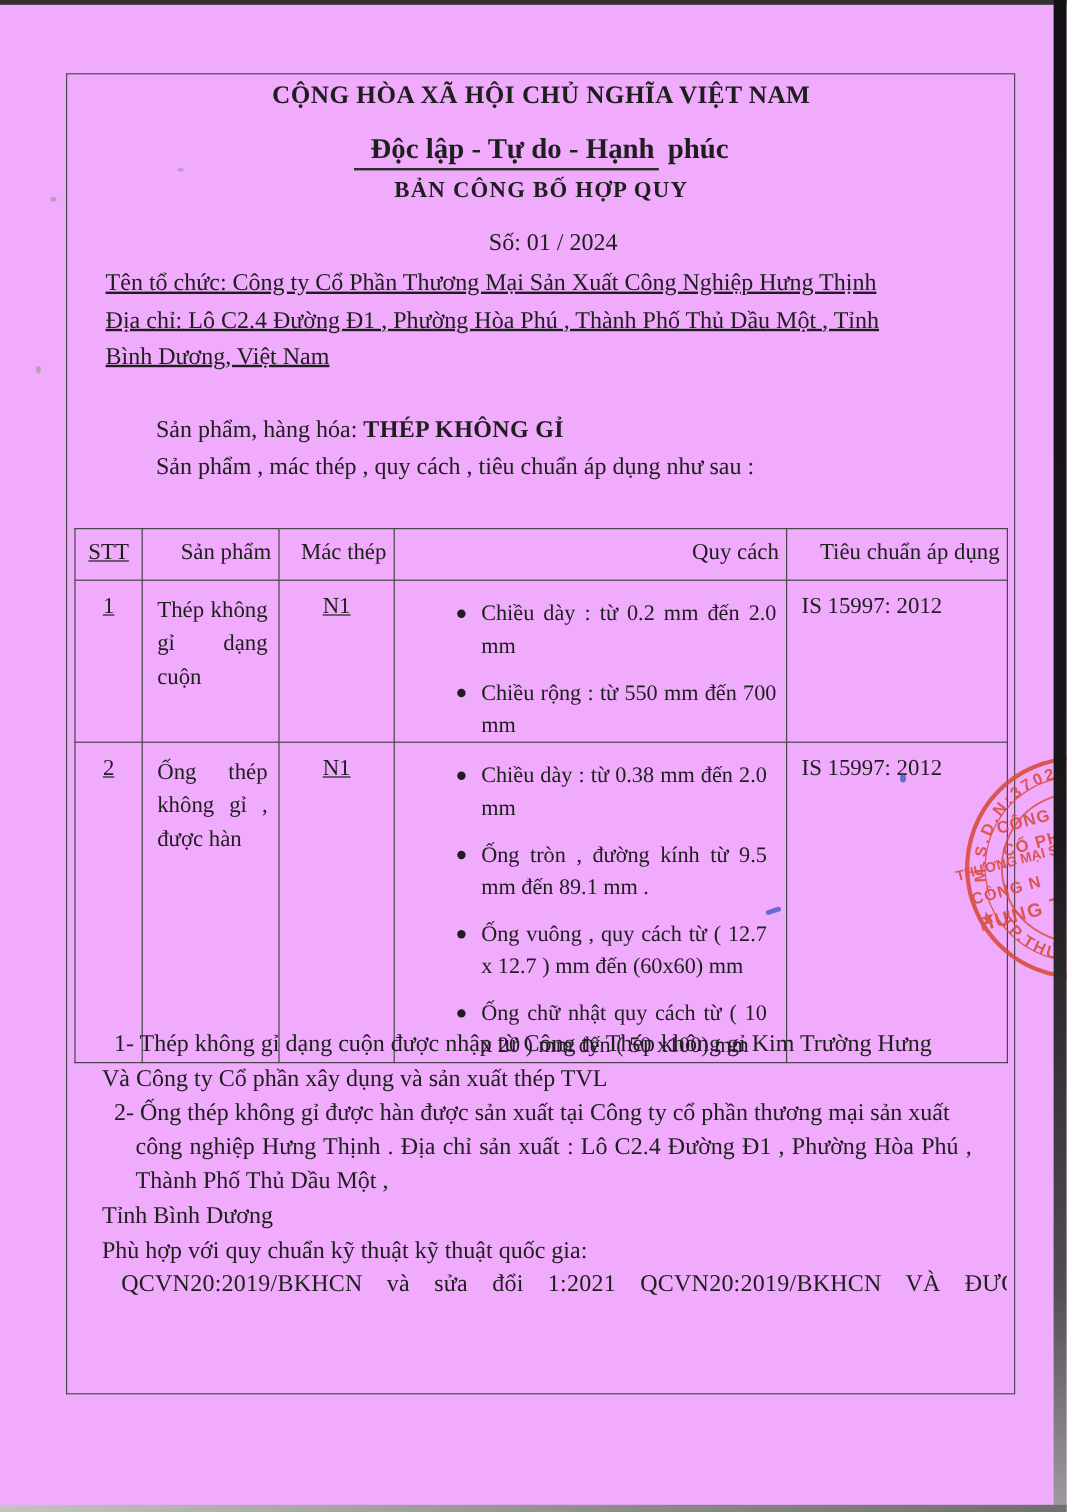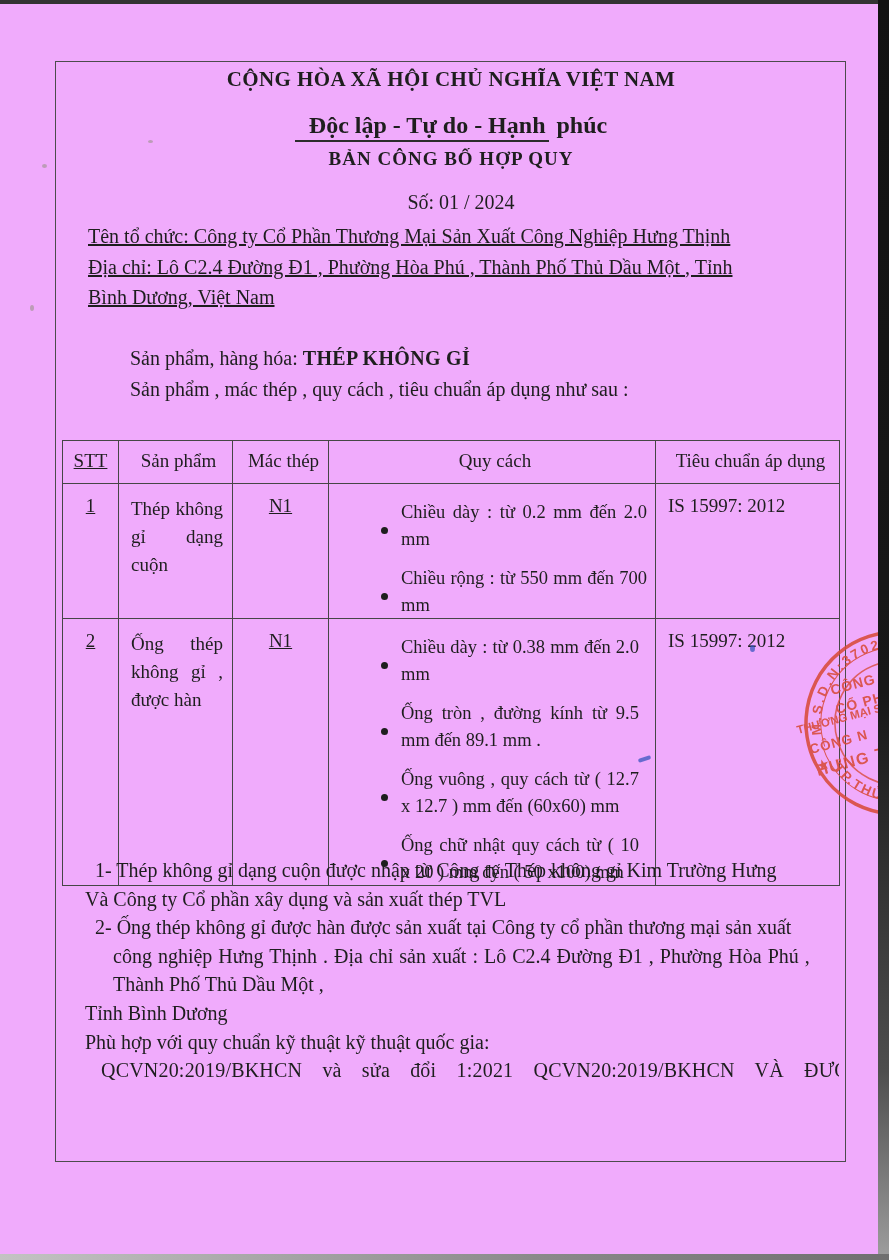--- a/index.html
+++ b/index.html
@@ -33,29 +33,29 @@
   .info div{line-height:30.5px;white-space:nowrap;text-decoration:underline;}
   .product-block{position:absolute;left:95px;top:343px;width:710px;font-size:20px;margin-left:35px;}
   .product-block div{line-height:31px;white-space:nowrap;}
   .product-block strong{font-weight:bold;letter-spacing:.3px;}
 
   
   .tblwrap{position:absolute;left:62px;top:440px;}
   table{border-collapse:collapse;table-layout:fixed;width:777px;}
   th,td{border:1.5px solid #464646;vertical-align:top;font-weight:normal;
     font-size:19px;box-sizing:border-box;}
-  thead th{height:43px;padding:9px 6px 4px 12px;text-align:center;}
+  thead th{height:43px;padding:9px 6px 4px 12px;text-align:right;}
   th.c,td.c{text-align:center;padding-left:2px;padding-right:2px;text-decoration:underline;}
   tr.r1 td{height:100px;}
   tr.r2 td{height:233px;}
   td.c{padding-top:11px;}
   td.prod{padding:11px 9px 0 12px;text-align:justify;line-height:28px;}
   td.std{padding:11px 4px 0 12px;}
   td.qc{padding:2px 6px 0 0;}
-  .qb{display:flex;margin:13px 0 0 52px;align-items:center;}
+  .qb{display:flex;margin:13px 0 0 52px;}
   .qb .dot{width:7px;height:7px;border-radius:50%;background:#1e1e1e;margin:9px 13px 0 0;flex:none;}
   .qb .qt{text-align:justify;font-size:18.5px;line-height:26.5px;}
   tr.r1 .qt{width:246px;}
   tr.r2 .qt{width:238px;}
 
   
   .notes{position:absolute;left:63px;top:856px;width:776px;font-size:20px;overflow:hidden;}
   .notes div{line-height:28.6px;white-space:nowrap;}
   .ind22{padding-left:22px;}
   .ind32{padding-left:32px;}

